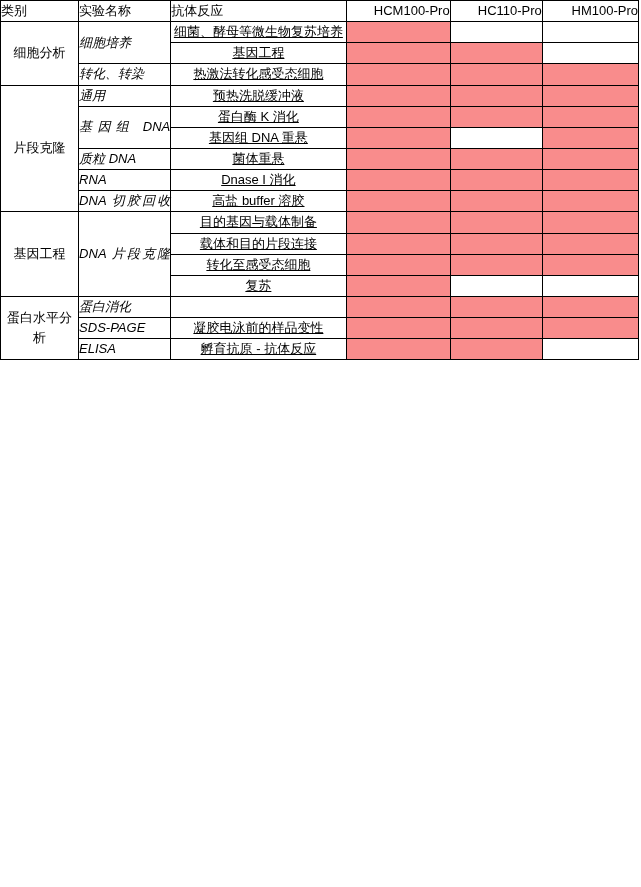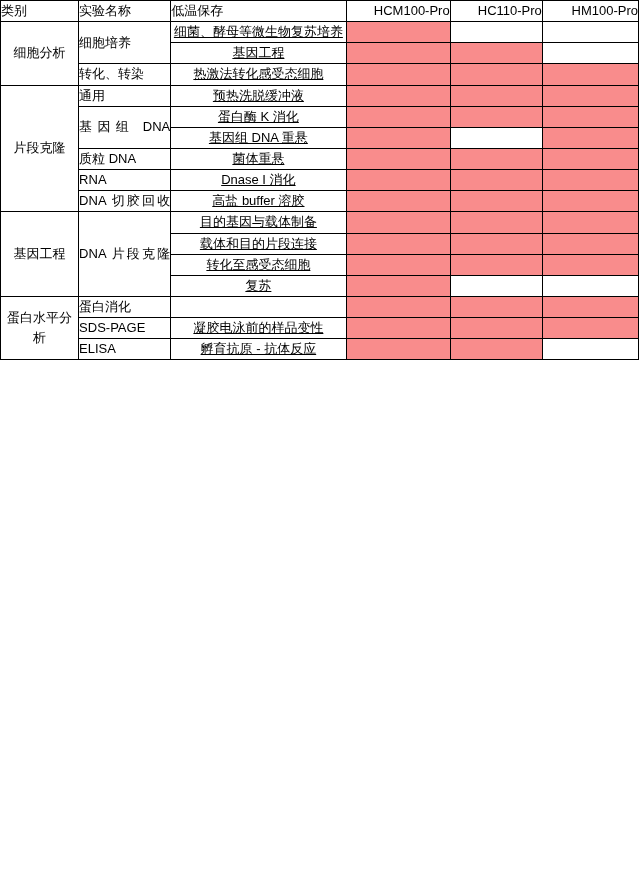--- a/index.html
+++ b/index.html
@@ -46,20 +46,21 @@
   .cat {
     font-weight: bold;
     font-size: 13px;
     text-align: center;
     padding: 4px 6px;
   }
   .exp {
     font-size: 13px;
     text-align: left;
     padding: 10px 8px;
+    font-style: italic;
   }
   .op {
     font-size: 13px;
     text-align: center;
     padding: 10px 8px;
     text-decoration: underline;
   }
   .just {
     text-align: justify;
     text-align-last: justify;
@@ -87,21 +88,21 @@
       <col class="c-exp">
       <col class="c-op">
       <col class="c-m1">
       <col class="c-m2">
       <col class="c-m3">
     </colgroup>
     <thead>
       <tr>
         <th class="hdr">类别</th>
         <th class="hdr">实验名称</th>
-        <th class="hdr">低温保存</th>
+        <th class="hdr">抗体反应</th>
         <th class="hdr center">HCM100-Pro</th>
         <th class="hdr center">HC110-Pro</th>
         <th class="hdr center">HM100-Pro</th>
       </tr>
     </thead>
     <tbody id="tbody">
         <tr>
           <td class="cat" rowspan="3">细胞分析</td>
           <td class="exp" rowspan="2">细胞培养</td>
           <td class="op">细菌、酵母等微生物复苏培养</td>

